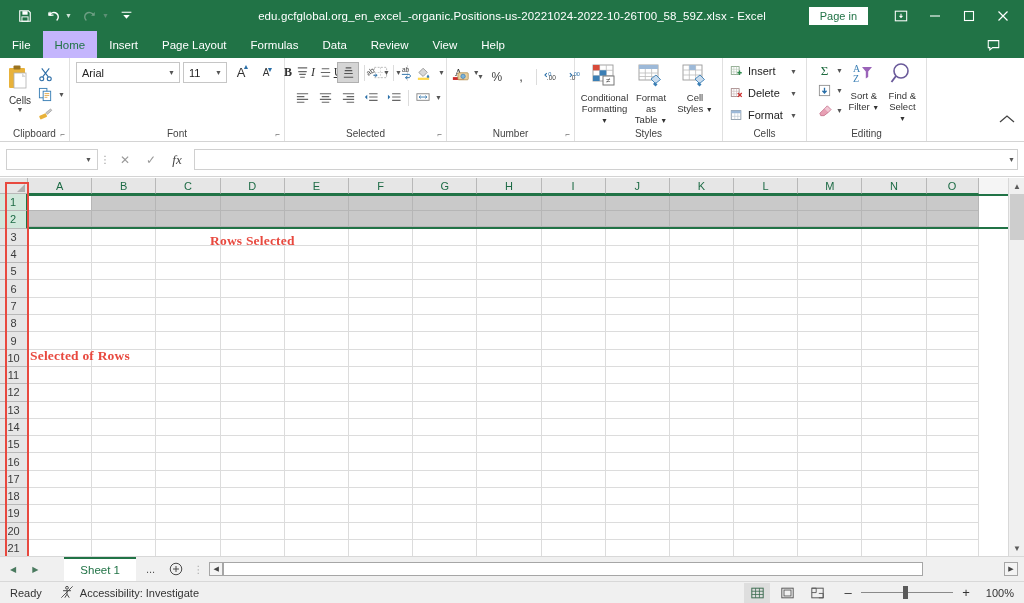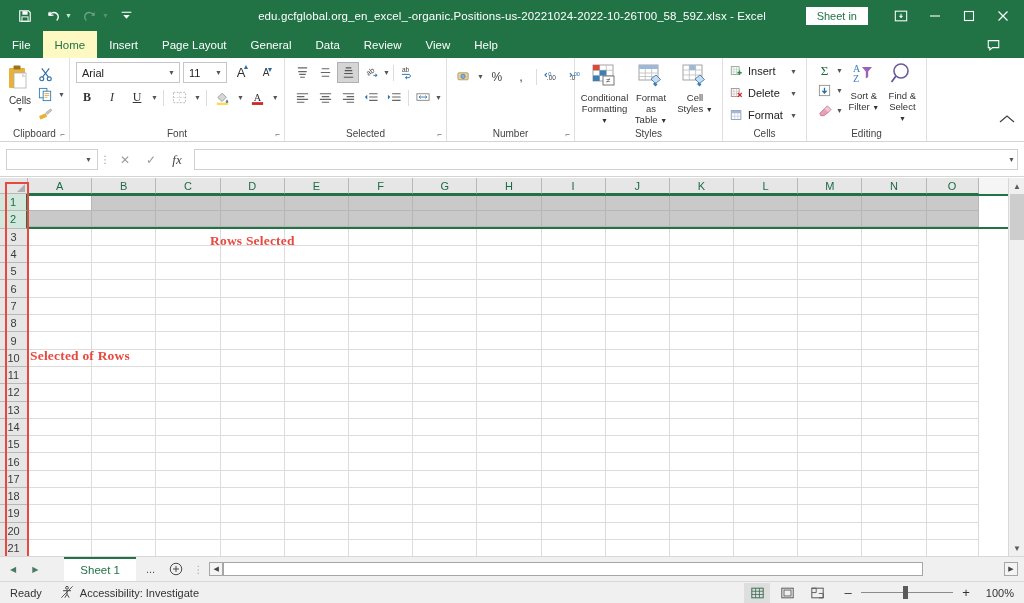--- a/index.html
+++ b/index.html
@@ -43,21 +43,21 @@
 
   
   .menubar {
     position: absolute; top: 31px; left: 0; width: 1024px; height: 27px;
     background: #217346; display: flex; align-items: stretch;
   }
   .mtab {
     display: flex; align-items: center; padding: 0 12px;
     font-size: 11.5px; color: #ffffff; height: 27px;
   }
-  .mtab.active { background: #fef9c3; color: #217346; }
+  .mtab.active { background: #c4b5fd; color: #217346; }
   .tellme {
     display: flex; align-items: center; gap: 7px; padding-left: 10px;
     font-size: 11.5px; color: #ffffff;
   }
   .bulb { width: 12px; height: 14px; display:inline-block; position: relative; }
   .bulb svg { display:block; }
   .menu-right { margin-left: auto; display: flex; align-items: center; padding-right: 14px; }
 
   
   .ribbon {
@@ -285,21 +285,21 @@
         <svg width="13" height="13" viewBox="0 0 16 16">
             <path d="M2 4h12" stroke="#fff" stroke-width="1.3"></path>
             <path d="M4 7.5l4 4.5 4-4.5z" fill="#fff"></path>
           </svg>
       </div>
     </div>
 
     <div class="title-text">edu.gcfglobal.org_en_excel_-organic.Positions-us-20221024-2022-10-26T00_58_59Z.xlsx  -  Excel</div>
 
     <div class="title-right">
-      <div class="signin">Sheet in</div>
+      <div class="signin">Page in</div>
       <div class="wbtn">
         <svg width="14" height="14" viewBox="0 0 16 16">
             <rect x="1.5" y="2.5" width="13" height="11" fill="none" stroke="#fff" stroke-width="1.2"></rect>
             <path d="M8 5.5v4 M6.3 7.8L8 9.6 9.7 7.8" stroke="#fff" stroke-width="1.2" fill="none"></path>
           </svg>
       </div>
       <div class="wbtn">
         <svg width="12" height="12" viewBox="0 0 12 12">
             <path d="M1 6h10" stroke="#fff" stroke-width="1.1"></path>
           </svg>
@@ -315,21 +315,21 @@
           </svg>
       </div>
     </div>
   </div>
 
   <div class="menubar">
     <div class="mtab">File</div>
     <div class="mtab active">Home</div>
     <div class="mtab">Insert</div>
     <div class="mtab">Page Layout</div>
-    <div class="mtab">General</div>
+    <div class="mtab">Formulas</div>
     <div class="mtab">Data</div>
     <div class="mtab">Review</div>
     <div class="mtab">View</div>
     <div class="mtab">Help</div>
     <div class="menu-right">
       <div class="wbtn">
         <svg width="15" height="14" viewBox="0 0 16 16">
             <path d="M2 3h12v8H7l-3.2 2.6V11H2z" fill="none" stroke="#fff" stroke-width="1.2"></path>
           </svg>
       </div>
@@ -380,21 +380,21 @@
           </div>
         </div>
       </div>
       <div class="rgroup-label">
         <span>Clipboard</span>
         <span class="dialog-launcher">⌐</span>
       </div>
     </div>
 
     <div class="rgroup g-font">
-      <div class="rgroup-body" style="flex-direction:column;">
+      <div class="rgroup-body" style="">
         <div class="font-row">
           <div class="combo fname">
             <span class="cv">Arial</span>
             <span class="ca">▼</span>
           </div>
           <div class="combo fsize">
             <span class="cv">11</span>
             <span class="ca">▼</span>
           </div>
           <div class="ibtn">

